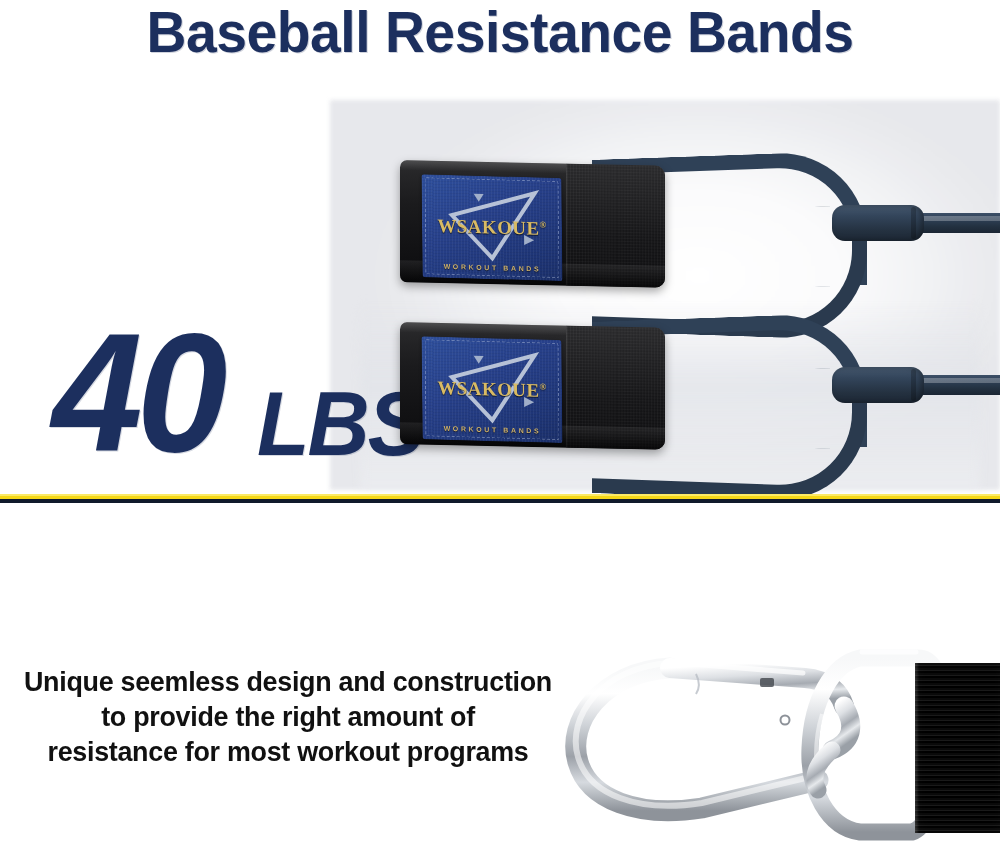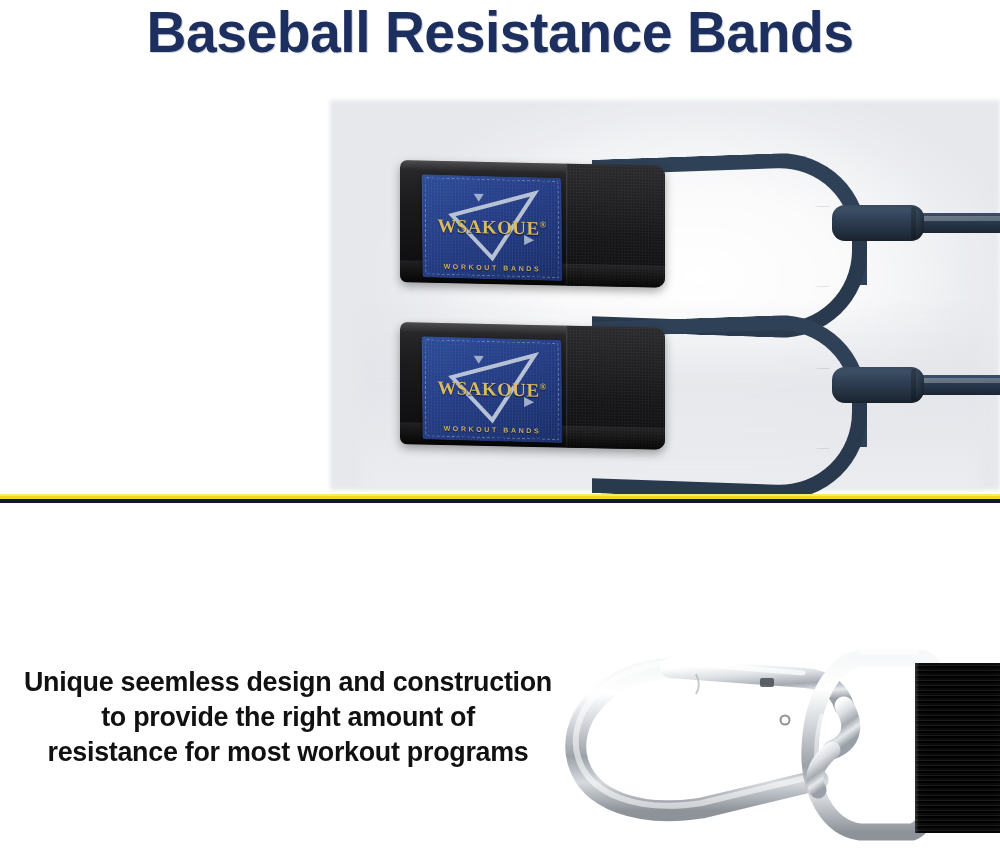--- a/index.html
+++ b/index.html
@@ -216,20 +216,24 @@
 <body>
 
 <div class="page">
 
   <div class="title">Baseball Resistance Bands</div>
 
   <div class="stage">
     <div class="stage-bg"></div>
     <div class="stage-bg2"></div>
 
+    <div class="weight">
+      <span class="num">40</span>
+      <span class="unit">LBS</span>
+    </div>
 
     <div class="handle-unit h1">
       <div class="tube tube-top"></div>
       <div class="tube tube-bot"></div>
       <div class="tube tube-run"></div>
       <div class="tube-gloss"></div>
       <div class="tube tube-sleeve"></div>
 
       <div class="grip">
         <div class="hl"></div>

